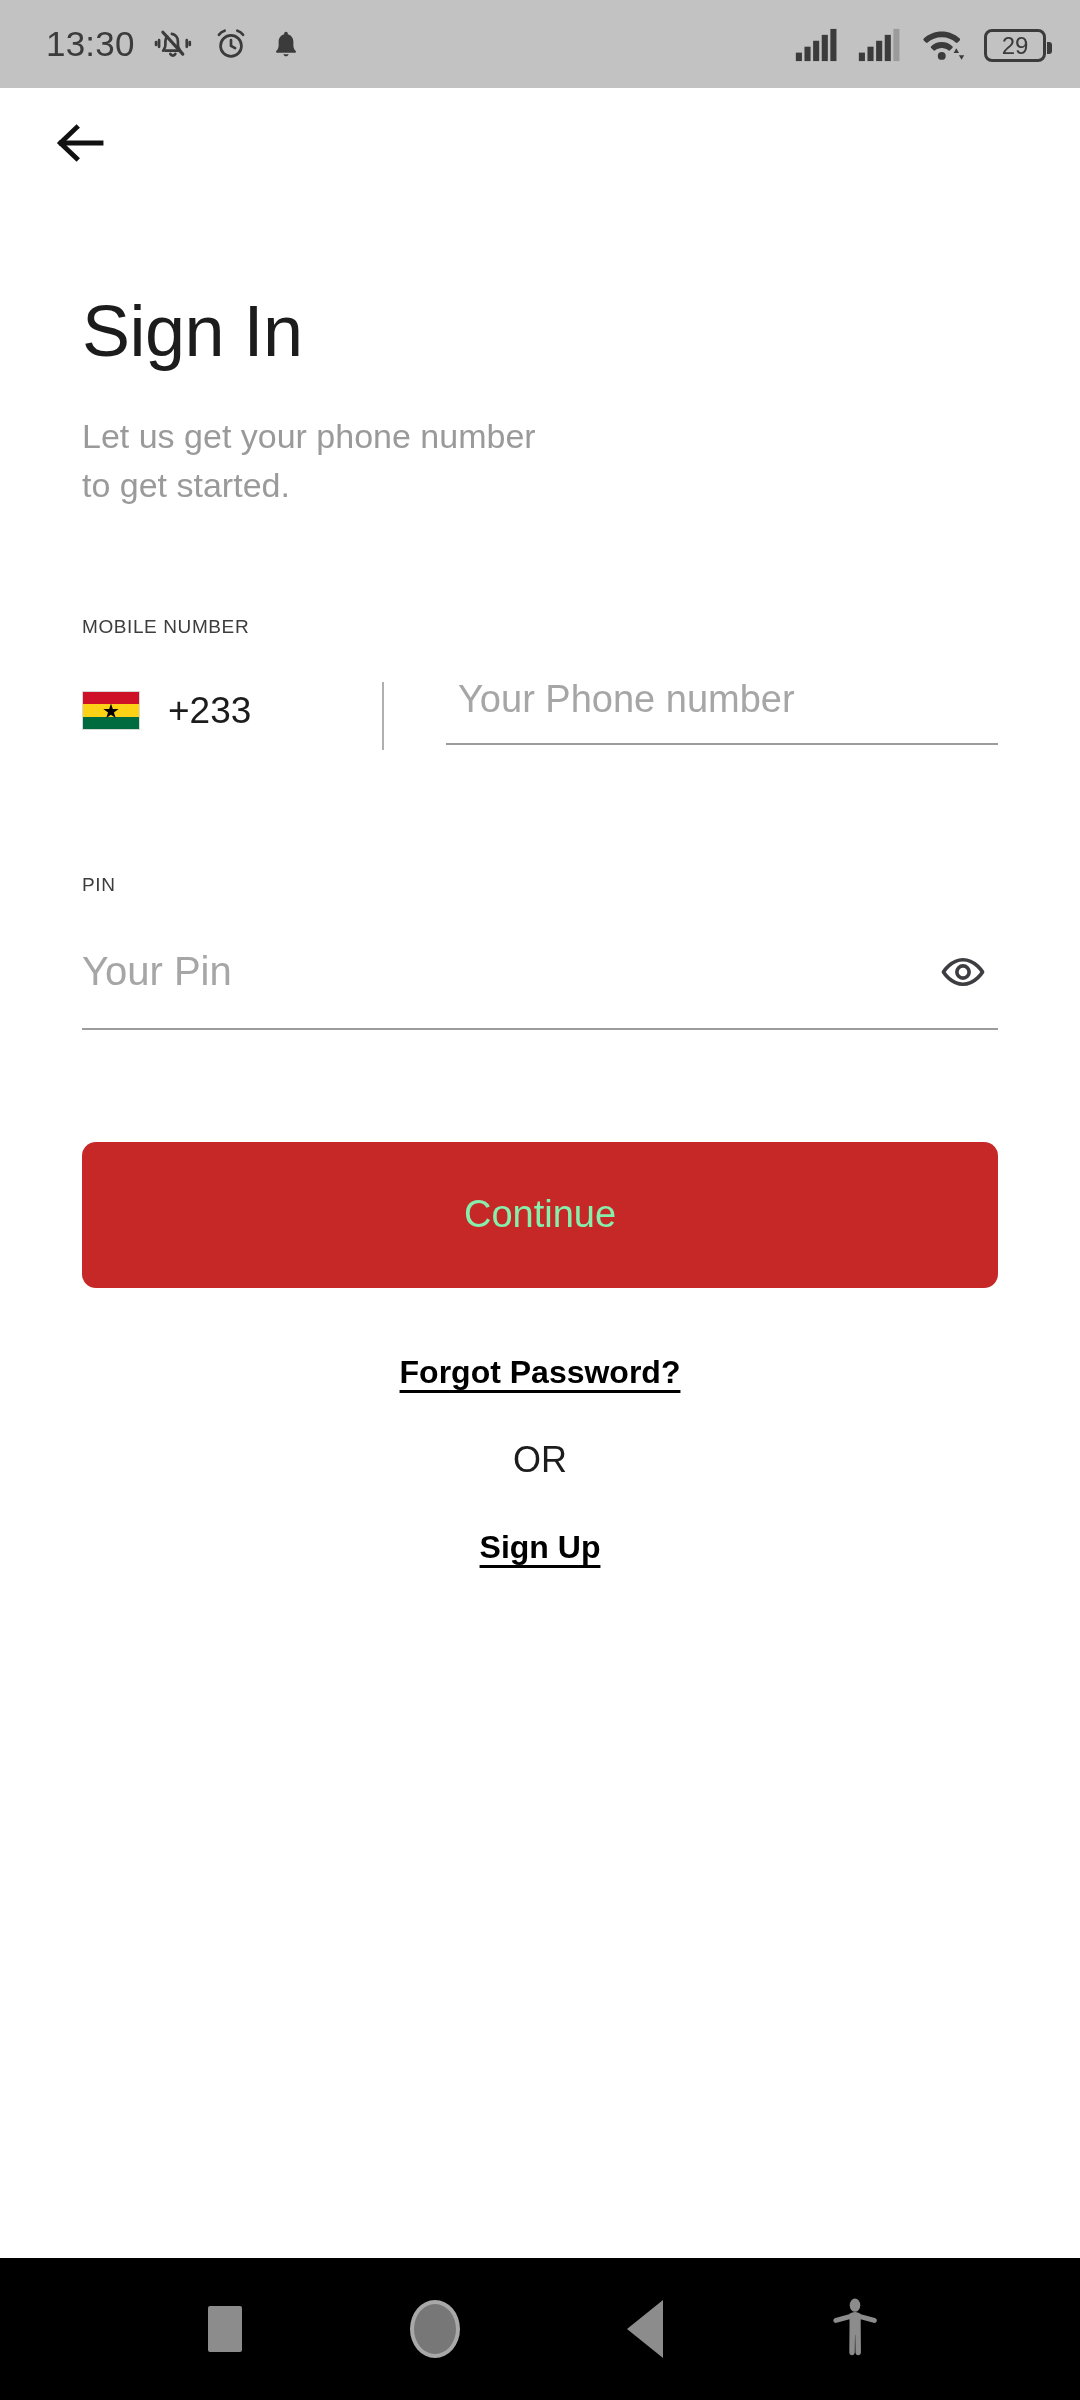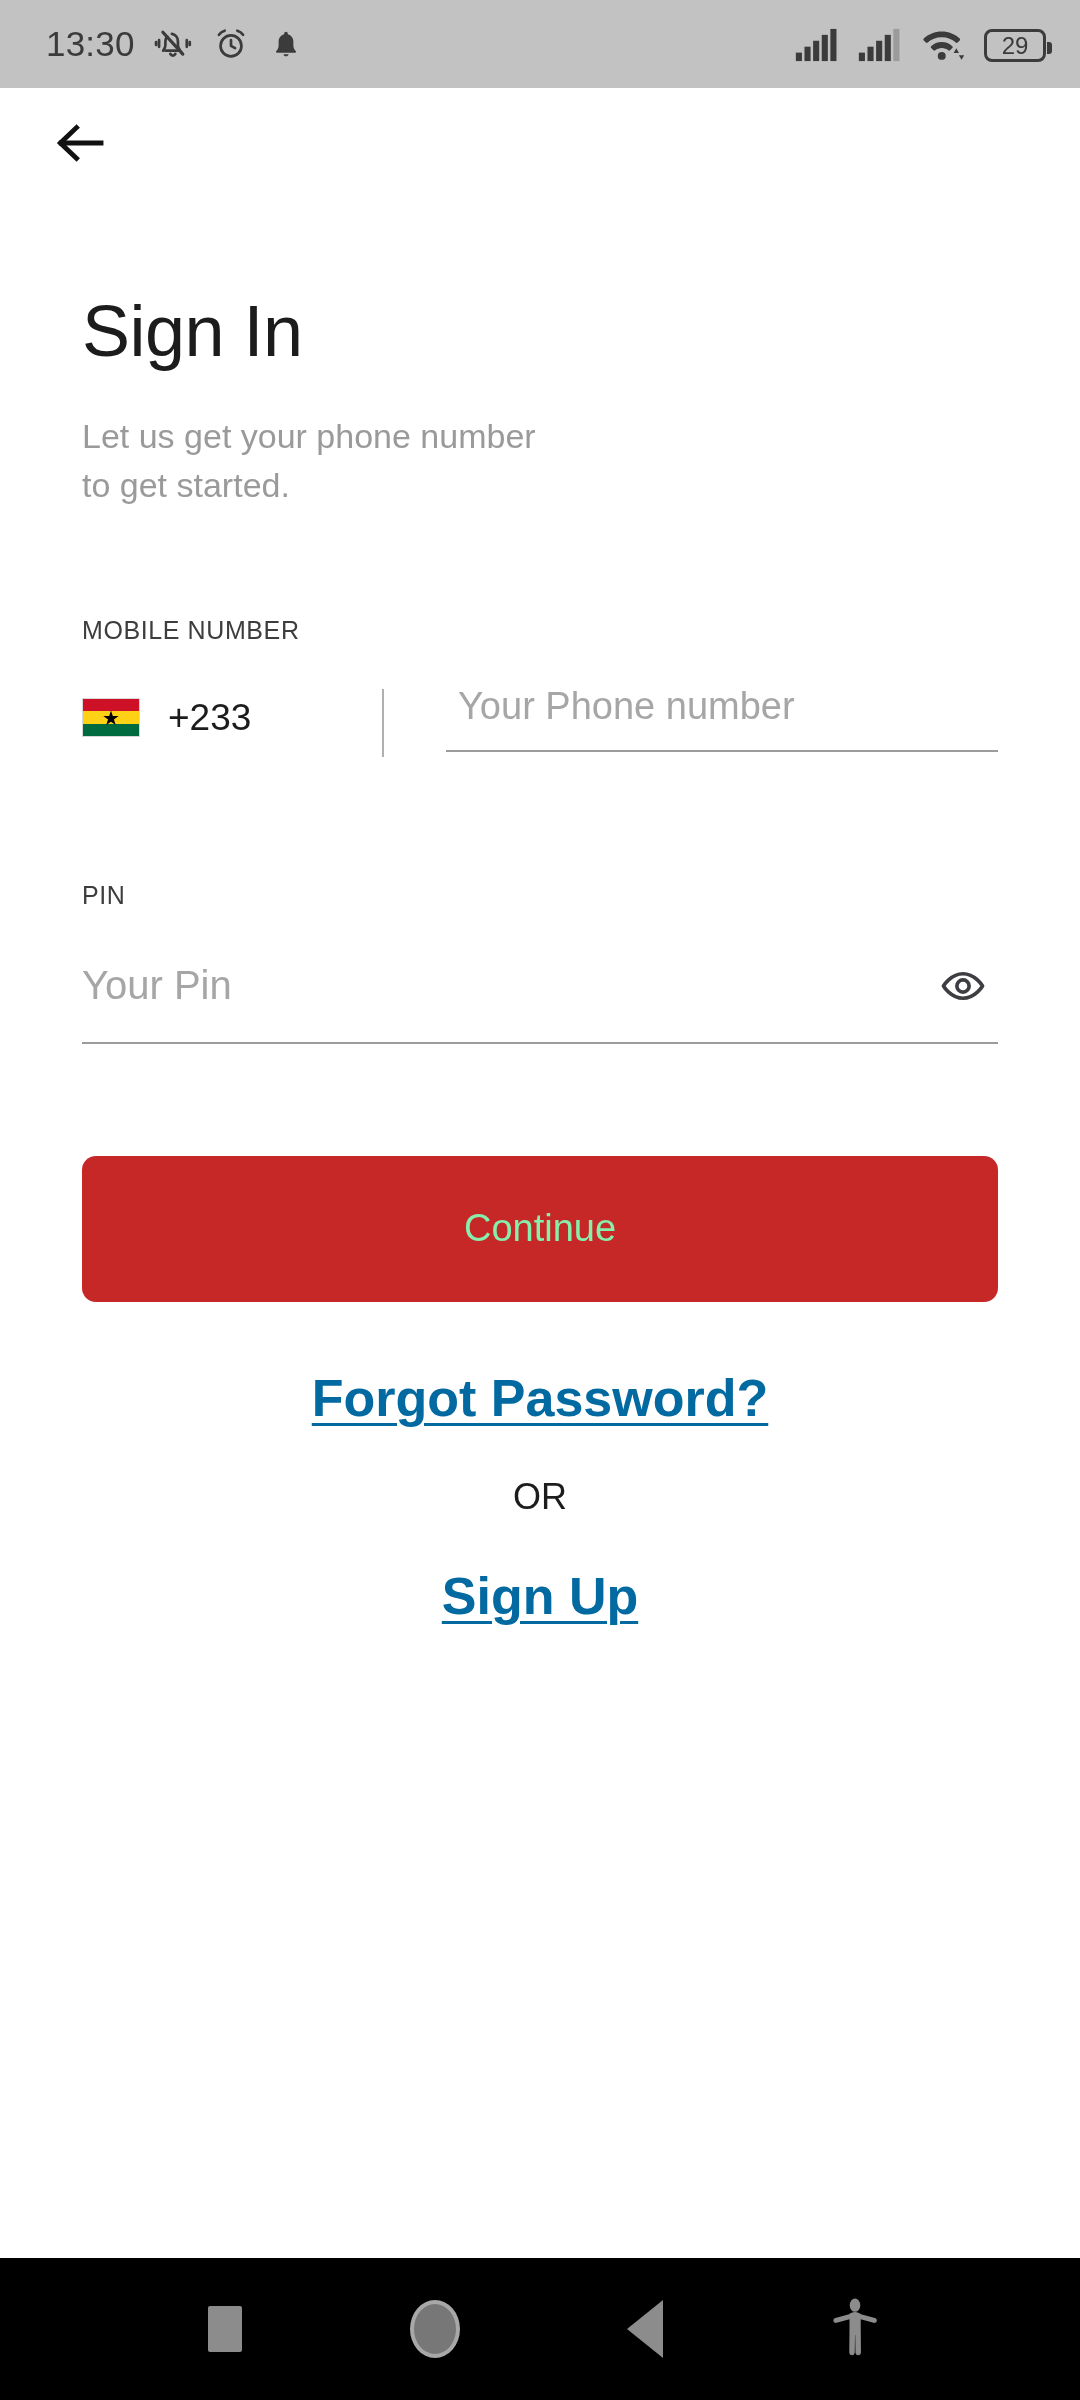--- a/index.html
+++ b/index.html
@@ -112,21 +112,21 @@
 
   .page-subtitle {
     margin-top: 42px;
     font-size: 34px;
     color: #9a9a9a;
     line-height: 1.44;
     font-weight: 400;
   }
 
   .field-label {
-    font-size: 25px;
+    font-size: 19px;
     color: #3d3d3d;
     letter-spacing: 0.6px;
     font-weight: 400;
   }
 
   
   .mobile-group { margin-top: 106px; }
 
   .mobile-row {
     margin-top: 34px;
@@ -238,22 +238,22 @@
     justify-content: center;
   }
 
   .link-stack {
     margin-top: 66px;
     display: flex;
     flex-direction: column;
     align-items: center;
   }
   .text-link {
-    font-size: 52px;
-    color: #0369a1;
+    font-size: 32px;
+    color: #000000;
     font-weight: 700;
     text-decoration: underline;
     text-underline-offset: 7px;
     text-decoration-thickness: 3px;
     cursor: pointer;
     background: none;
     border: none;
     font-family: "Liberation Sans", sans-serif;
   }
   .or-text {

